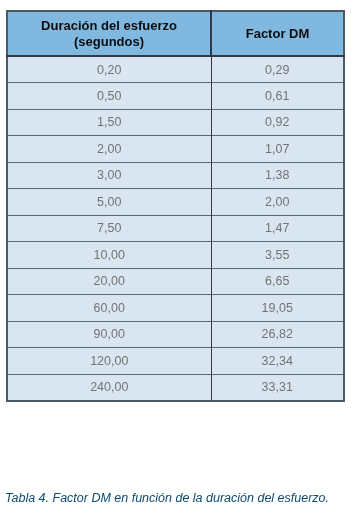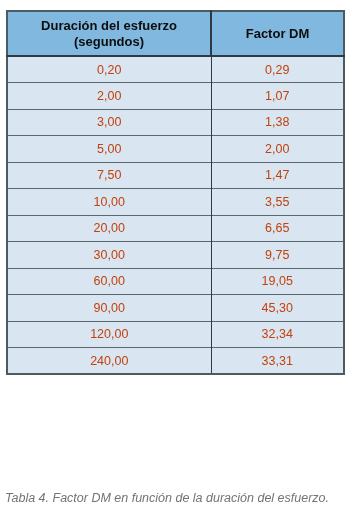--- a/index.html
+++ b/index.html
@@ -53,21 +53,21 @@
     padding: 2px 4px;
     border-bottom: 2px solid #2f3a42;
     box-sizing: border-box;
   }
   thead th.th-dur {
     border-right: 2px solid #2f3a42;
   }
 
   tbody td {
     background: #d9e6f2;
-    color: #c2410c;
+    color: #737373;
     font-size: 12.5px;
     text-align: center;
     vertical-align: middle;
     height: 26.5px;
     padding: 0 4px;
     border-top: 1.5px solid #5a6870;
     box-sizing: border-box;
     white-space: nowrap;
   }
   tbody tr:first-child td {
@@ -79,21 +79,21 @@
 
   
   .caption {
     position: absolute;
     left: 5px;
     top: 490px;
     width: 340px;
     font-size: 12.5px;
     font-style: italic;
     font-weight: normal;
-    color: #737373;
+    color: #0c4a6e;
     line-height: 1.32;
     text-align: left;
   }
 </style>
 </head>
 <body>
 
 <div id="root">
 
   <div class="table-wrap">
@@ -110,20 +110,28 @@
           </th>
           <th>Factor DM</th>
         </tr>
       </thead>
       <tbody id="table-body">
           <tr>
             <td class="cell-dur">0,20</td>
             <td class="cell-fac">0,29</td>
           </tr>
           <tr>
+            <td class="cell-dur">0,50</td>
+            <td class="cell-fac">0,61</td>
+          </tr>
+          <tr>
+            <td class="cell-dur">1,50</td>
+            <td class="cell-fac">0,92</td>
+          </tr>
+          <tr>
             <td class="cell-dur">2,00</td>
             <td class="cell-fac">1,07</td>
           </tr>
           <tr>
             <td class="cell-dur">3,00</td>
             <td class="cell-fac">1,38</td>
           </tr>
           <tr>
             <td class="cell-dur">5,00</td>
             <td class="cell-fac">2,00</td>
@@ -134,30 +142,26 @@
           </tr>
           <tr>
             <td class="cell-dur">10,00</td>
             <td class="cell-fac">3,55</td>
           </tr>
           <tr>
             <td class="cell-dur">20,00</td>
             <td class="cell-fac">6,65</td>
           </tr>
           <tr>
-            <td class="cell-dur">30,00</td>
-            <td class="cell-fac">9,75</td>
-          </tr>
-          <tr>
             <td class="cell-dur">60,00</td>
             <td class="cell-fac">19,05</td>
           </tr>
           <tr>
             <td class="cell-dur">90,00</td>
-            <td class="cell-fac">45,30</td>
+            <td class="cell-fac">26,82</td>
           </tr>
           <tr>
             <td class="cell-dur">120,00</td>
             <td class="cell-fac">32,34</td>
           </tr>
           <tr>
             <td class="cell-dur">240,00</td>
             <td class="cell-fac">33,31</td>
           </tr>
         </tbody>

